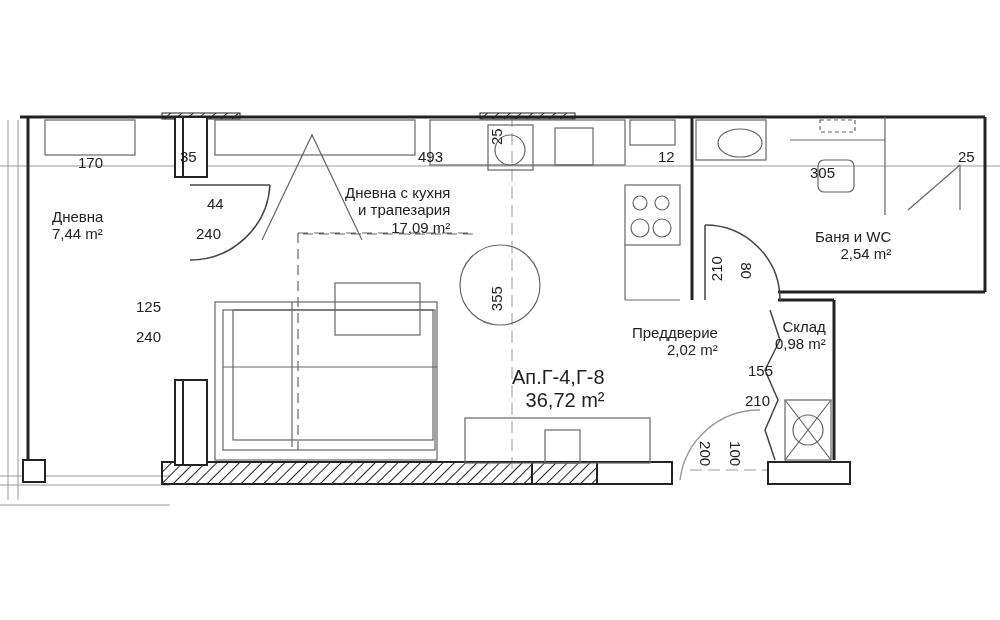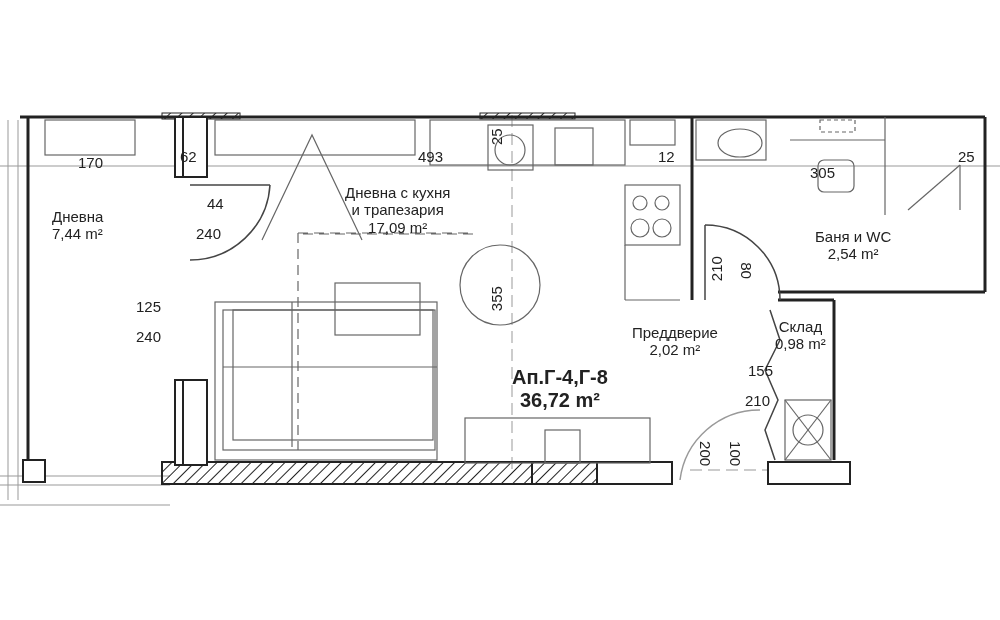--- a/index.html
+++ b/index.html
@@ -1,20 +1,20 @@
 <!DOCTYPE html>
 <html><head>
 <meta charset="utf-8">
 <style>
   html,body{margin:0;padding:0;background:#fff;}
   body{width:1000px;height:620px;position:relative;overflow:hidden;font-family:"Liberation Sans",sans-serif;color:#222;}
   svg{position:absolute;left:0;top:0;}
   .lbl{position:absolute;font-size:15px;line-height:1.15;color:#222;white-space:nowrap;}
-  .c{text-align:center;}
-  .big{font-weight:bold;font-size:20px;}
+  .c{text-align:right;}
+  .big{font-weight:normal;font-size:20px;}
   .rot{transform:rotate(-90deg);transform-origin:center;}
   .rot90{transform:rotate(90deg);transform-origin:center;}
 </style>
 </head>
 <body>
 
 <svg width="1000" height="620" viewBox="0 0 1000 620">
   <defs>
     <pattern id="hatch" width="8" height="8" patternUnits="userSpaceOnUse" patternTransform="rotate(45)">
       <line x1="0" y1="0" x2="0" y2="8" stroke="#222" stroke-width="2"></line>
@@ -99,21 +99,21 @@
     <line x1="190" y1="185" x2="270" y2="185"></line>
     <path d="M270,185 A80,80 0 0 1 190,260"></path>
     <line x1="705" y1="225" x2="705" y2="300"></line>
     <path d="M705,225 A75,75 0 0 1 780,300"></path>
     <path d="M760,410 A80,80 0 0 0 680,480" stroke="#999"></path>
     <polyline points="770,310 780,340 765,370 778,400 765,430 775,460"></polyline>
   </g>
 </svg>
 
 <div class="lbl" style="left:78px;top:154px">170</div>
-<div class="lbl" style="left:180px;top:148px">62</div>
+<div class="lbl" style="left:180px;top:148px">35</div>
 <div class="lbl" style="left:418px;top:148px">493</div>
 <div class="lbl rot" style="left:488px;top:128px">25</div>
 <div class="lbl" style="left:658px;top:148px">12</div>
 <div class="lbl" style="left:810px;top:164px">305</div>
 <div class="lbl" style="left:958px;top:148px">25</div>
 
 <div class="lbl" style="left:52px;top:208px">
   <div>Дневна</div>
   <div>7,44 m²</div>
 </div>

